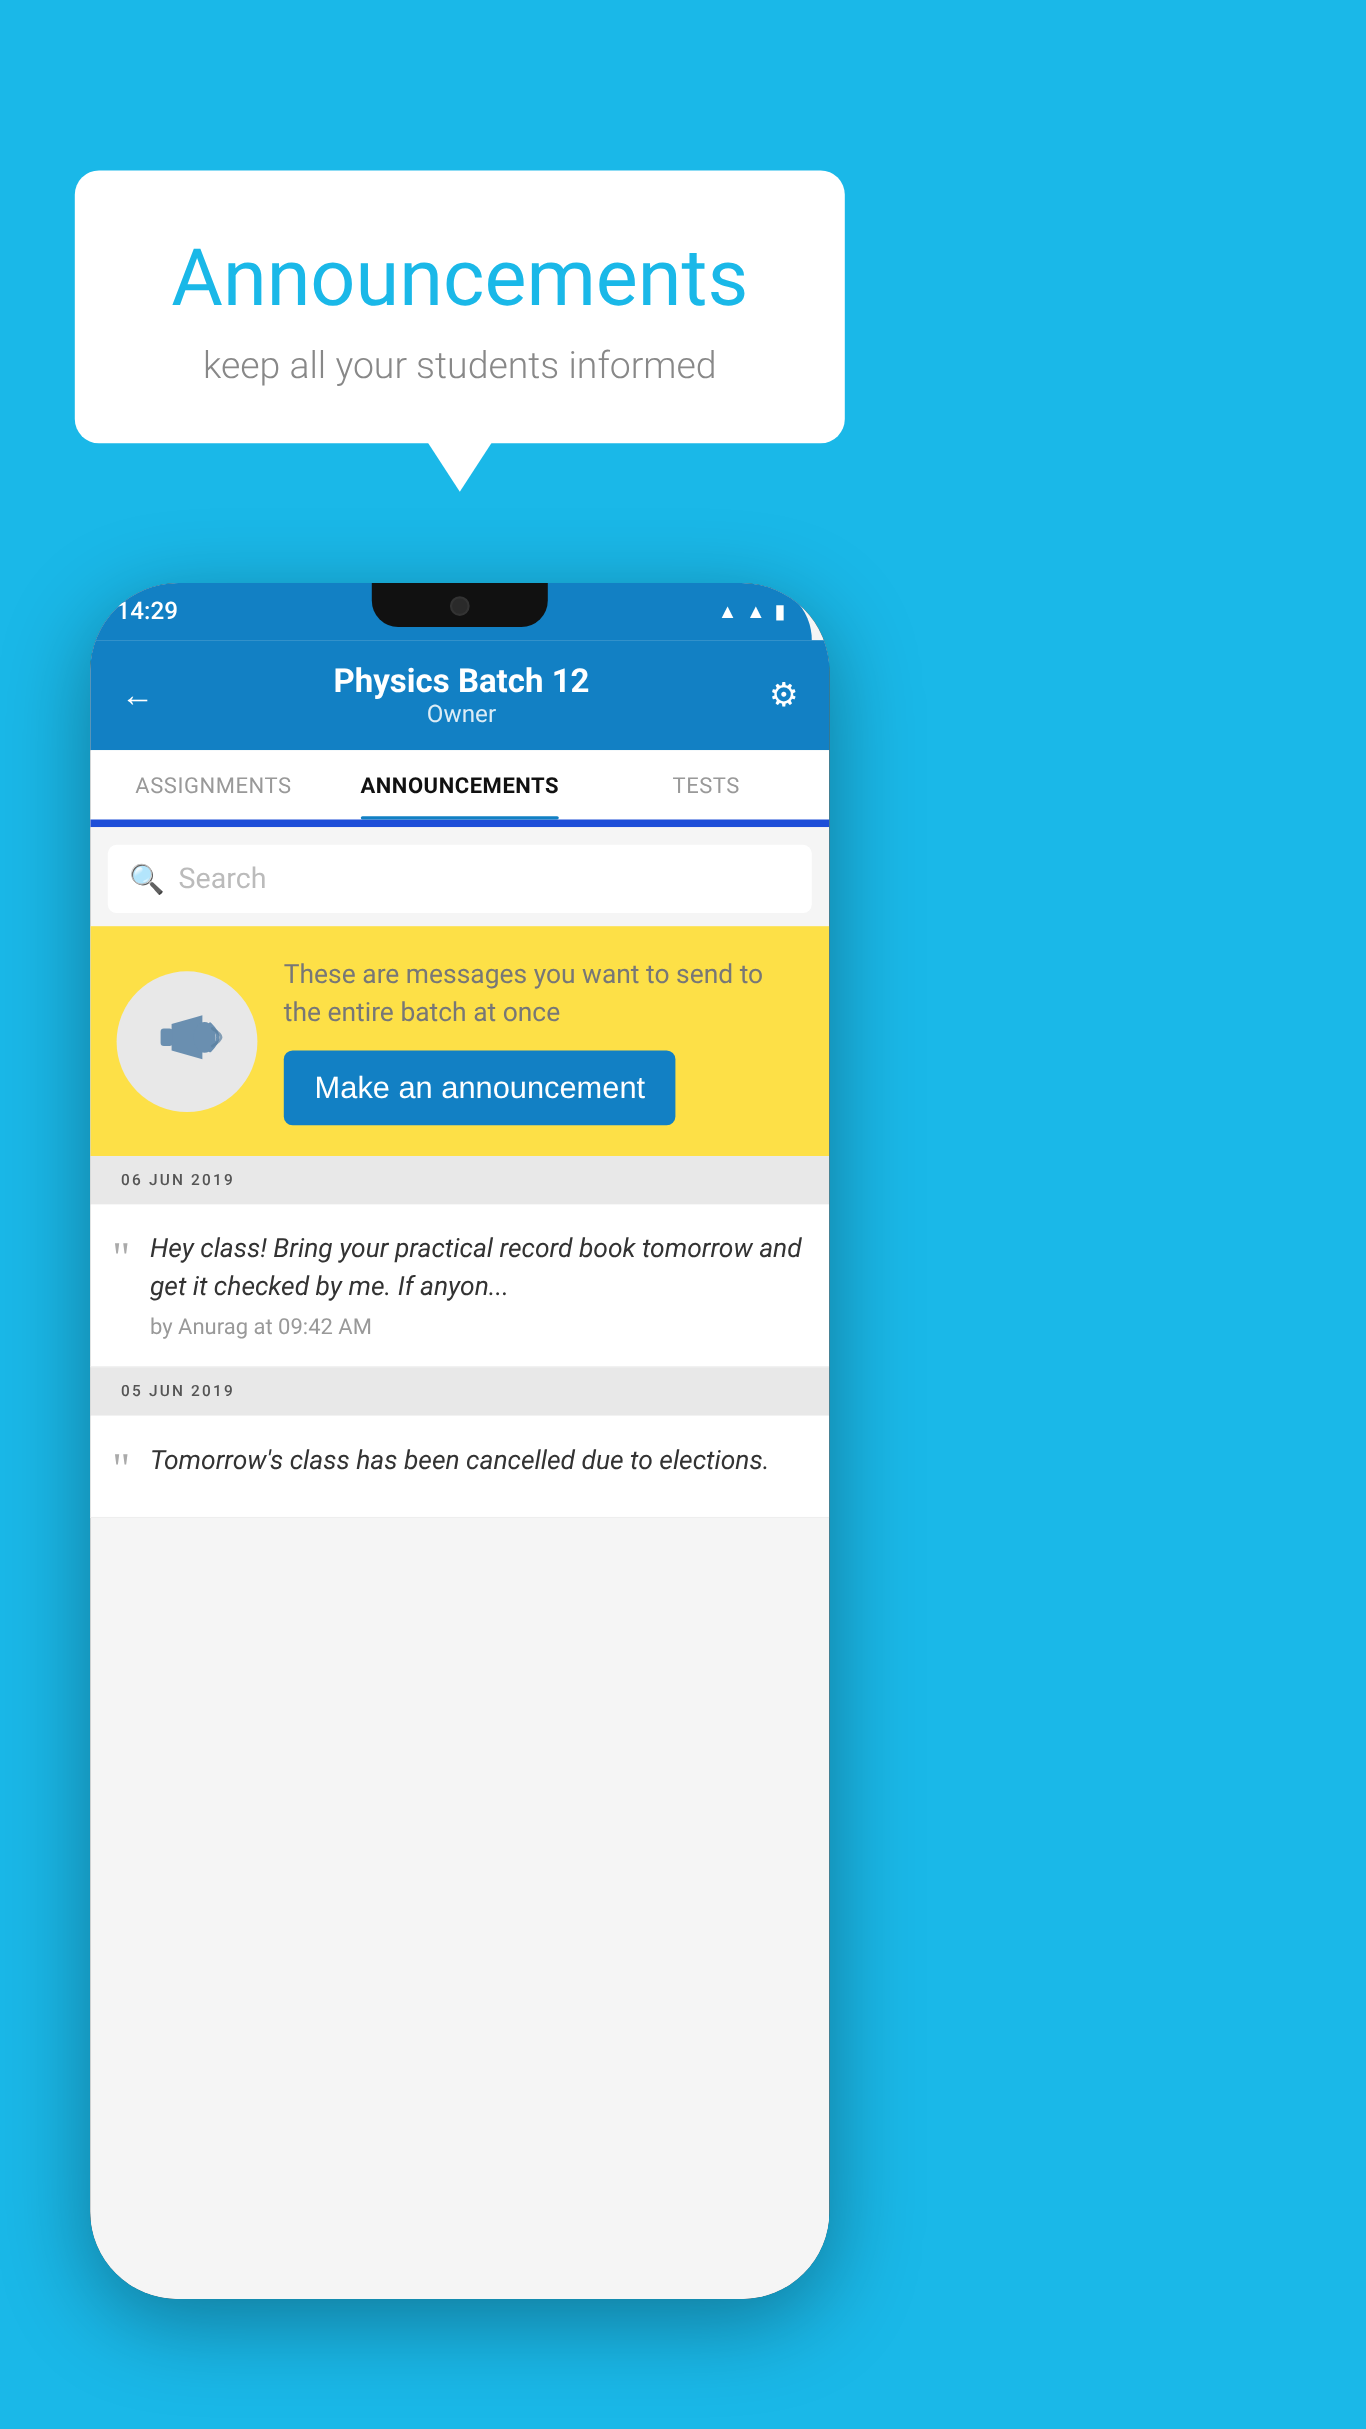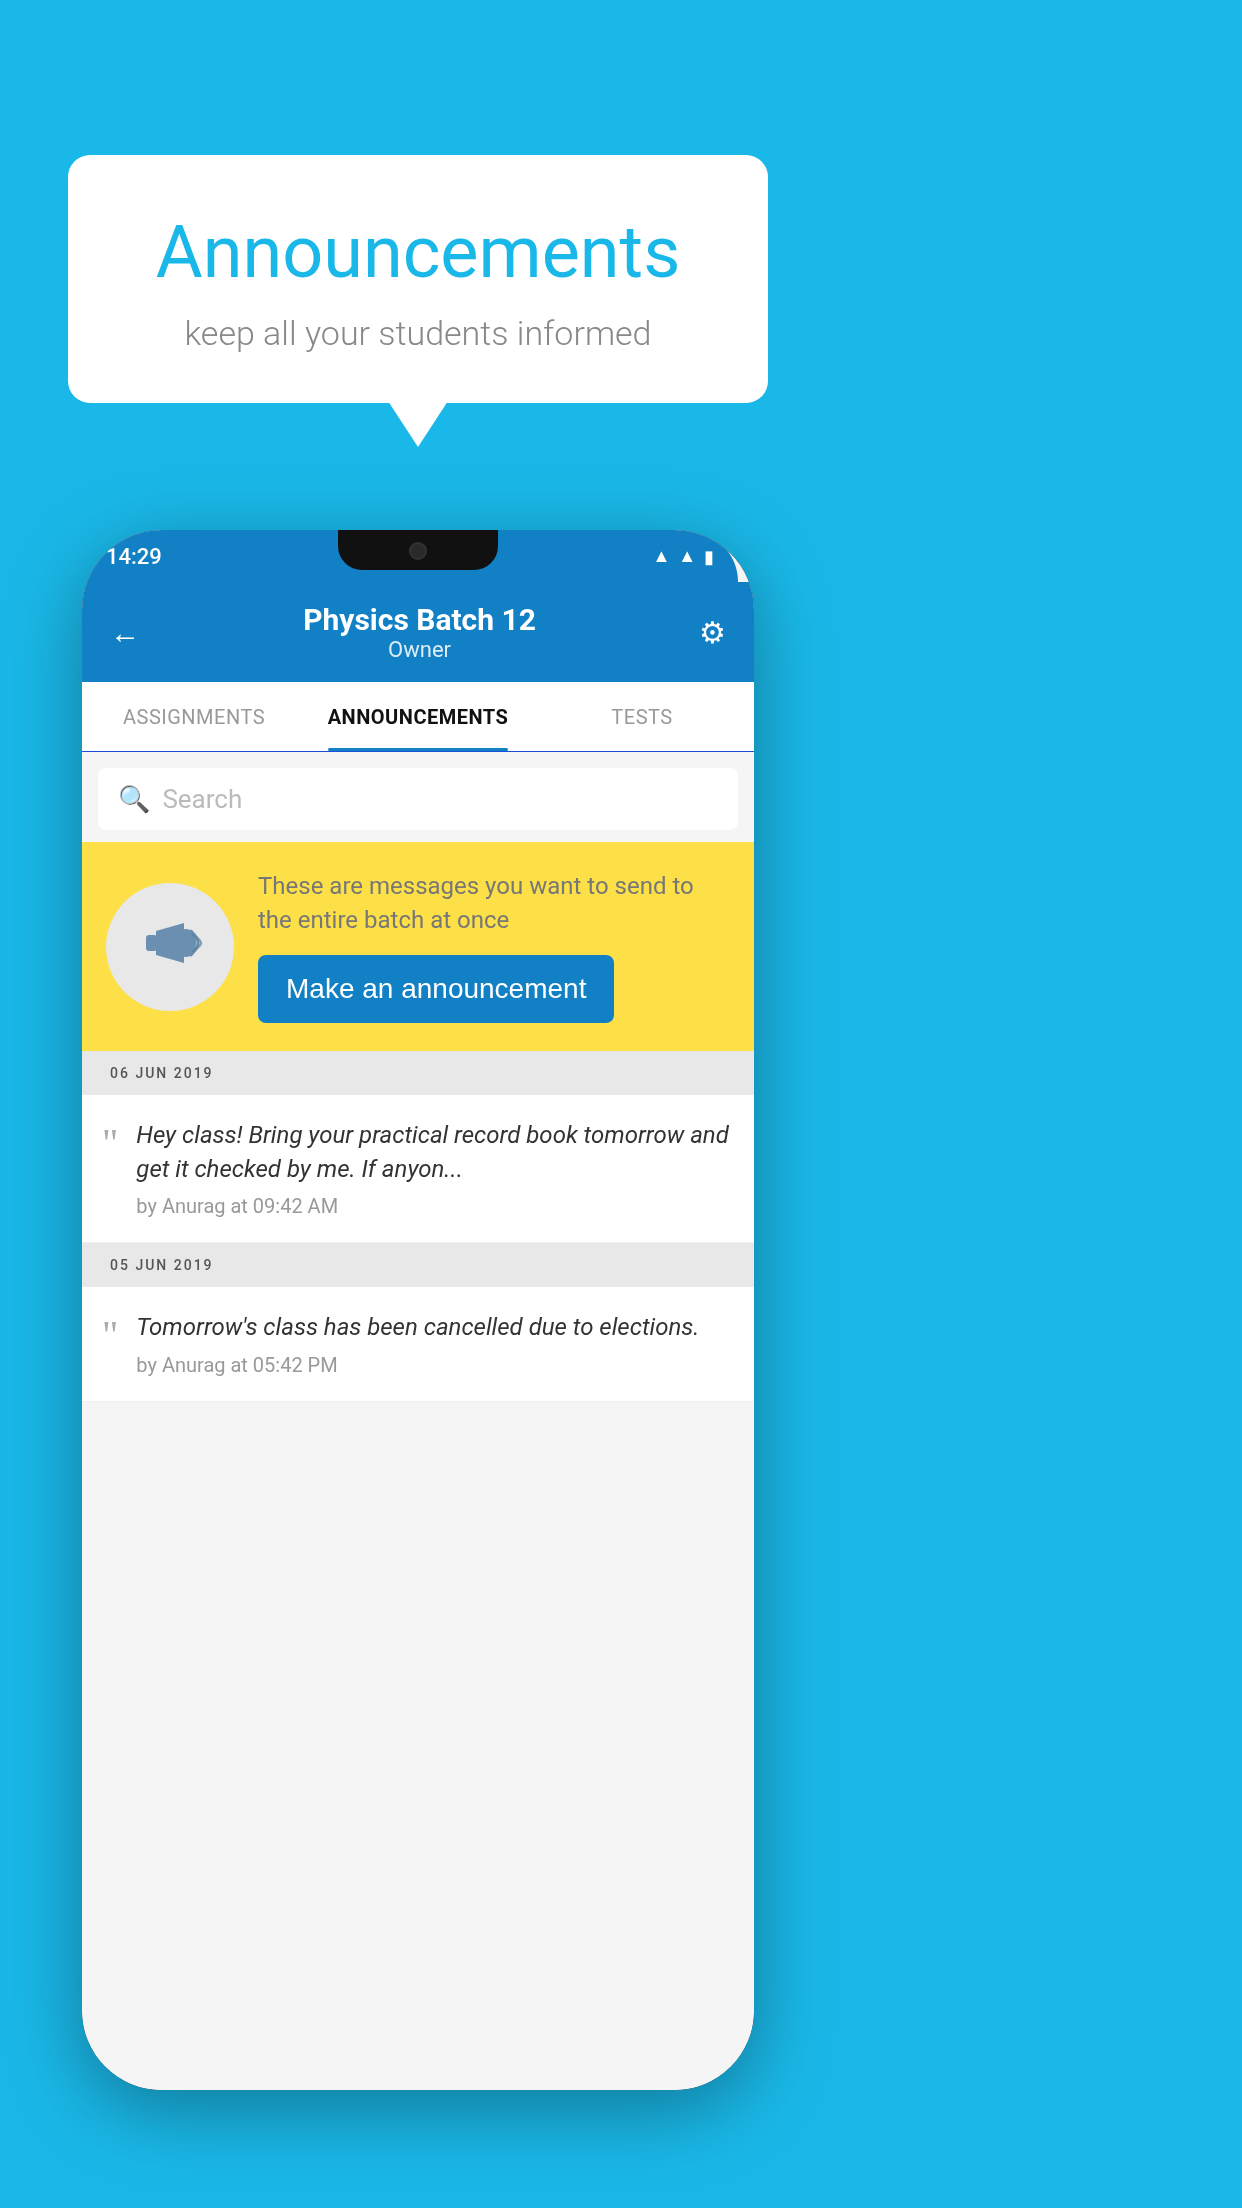--- a/index.html
+++ b/index.html
@@ -165,21 +165,21 @@
     
     .tabs-bar {
       position: absolute;
       top: 152px;
       left: 0;
       right: 0;
       height: 70px;
       background: #fff;
       display: flex;
       align-items: center;
-      border-bottom: 1px solid #1d4ed8;
+      border-bottom: 7px solid #1d4ed8;
     }
     .tab-item {
       flex: 1;
       text-align: center;
       font-size: 20px;
       font-weight: 400;
       color: #999;
       letter-spacing: 0.5px;
       height: 100%;
       display: flex;
@@ -408,19 +408,18 @@
       </div>
 
       <div class="date-divider">
         <span>05  JUN  2019</span>
       </div>
 
       <div class="announce-item">
         <div class="quote-icon">"</div>
         <div class="announce-msg">
           <div class="announce-msg-text">Tomorrow's class has been cancelled due to elections.</div>
-          <div class="announce-msg-meta">by Anurag at 05:42 PM</div>
         </div>
       </div>
 
     </div>
   </div>
 </div>
 
 </body></html>

